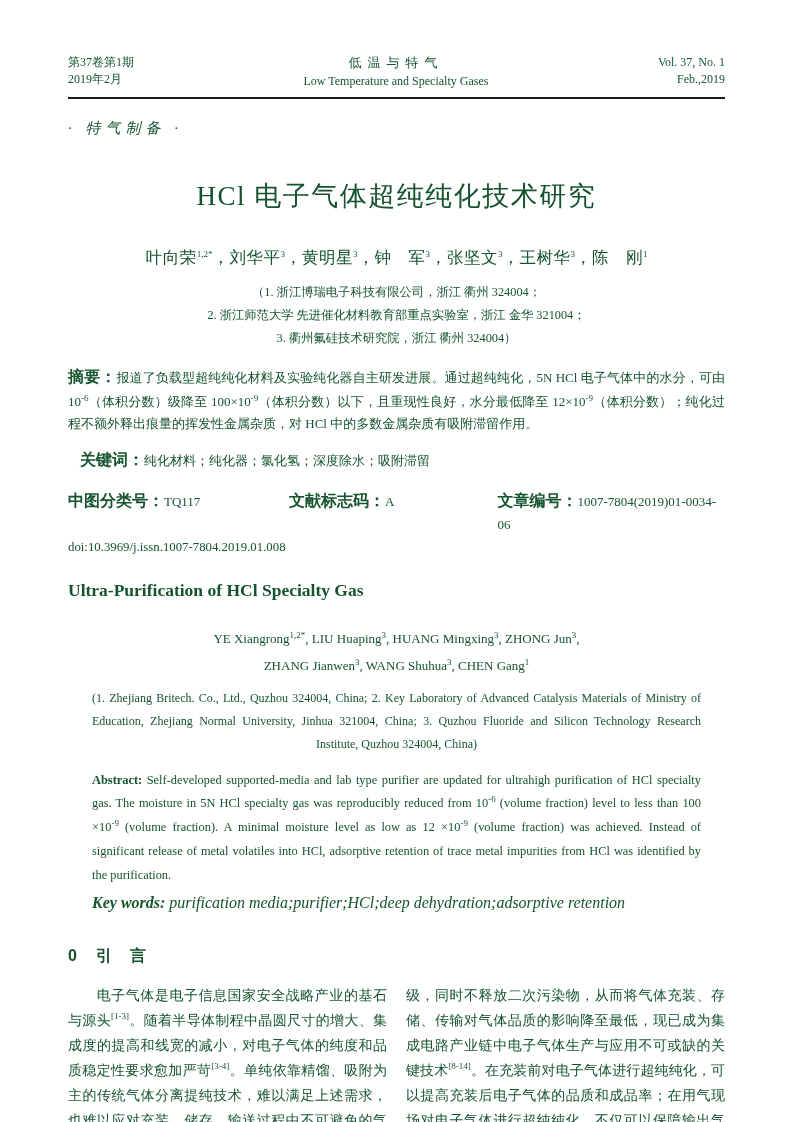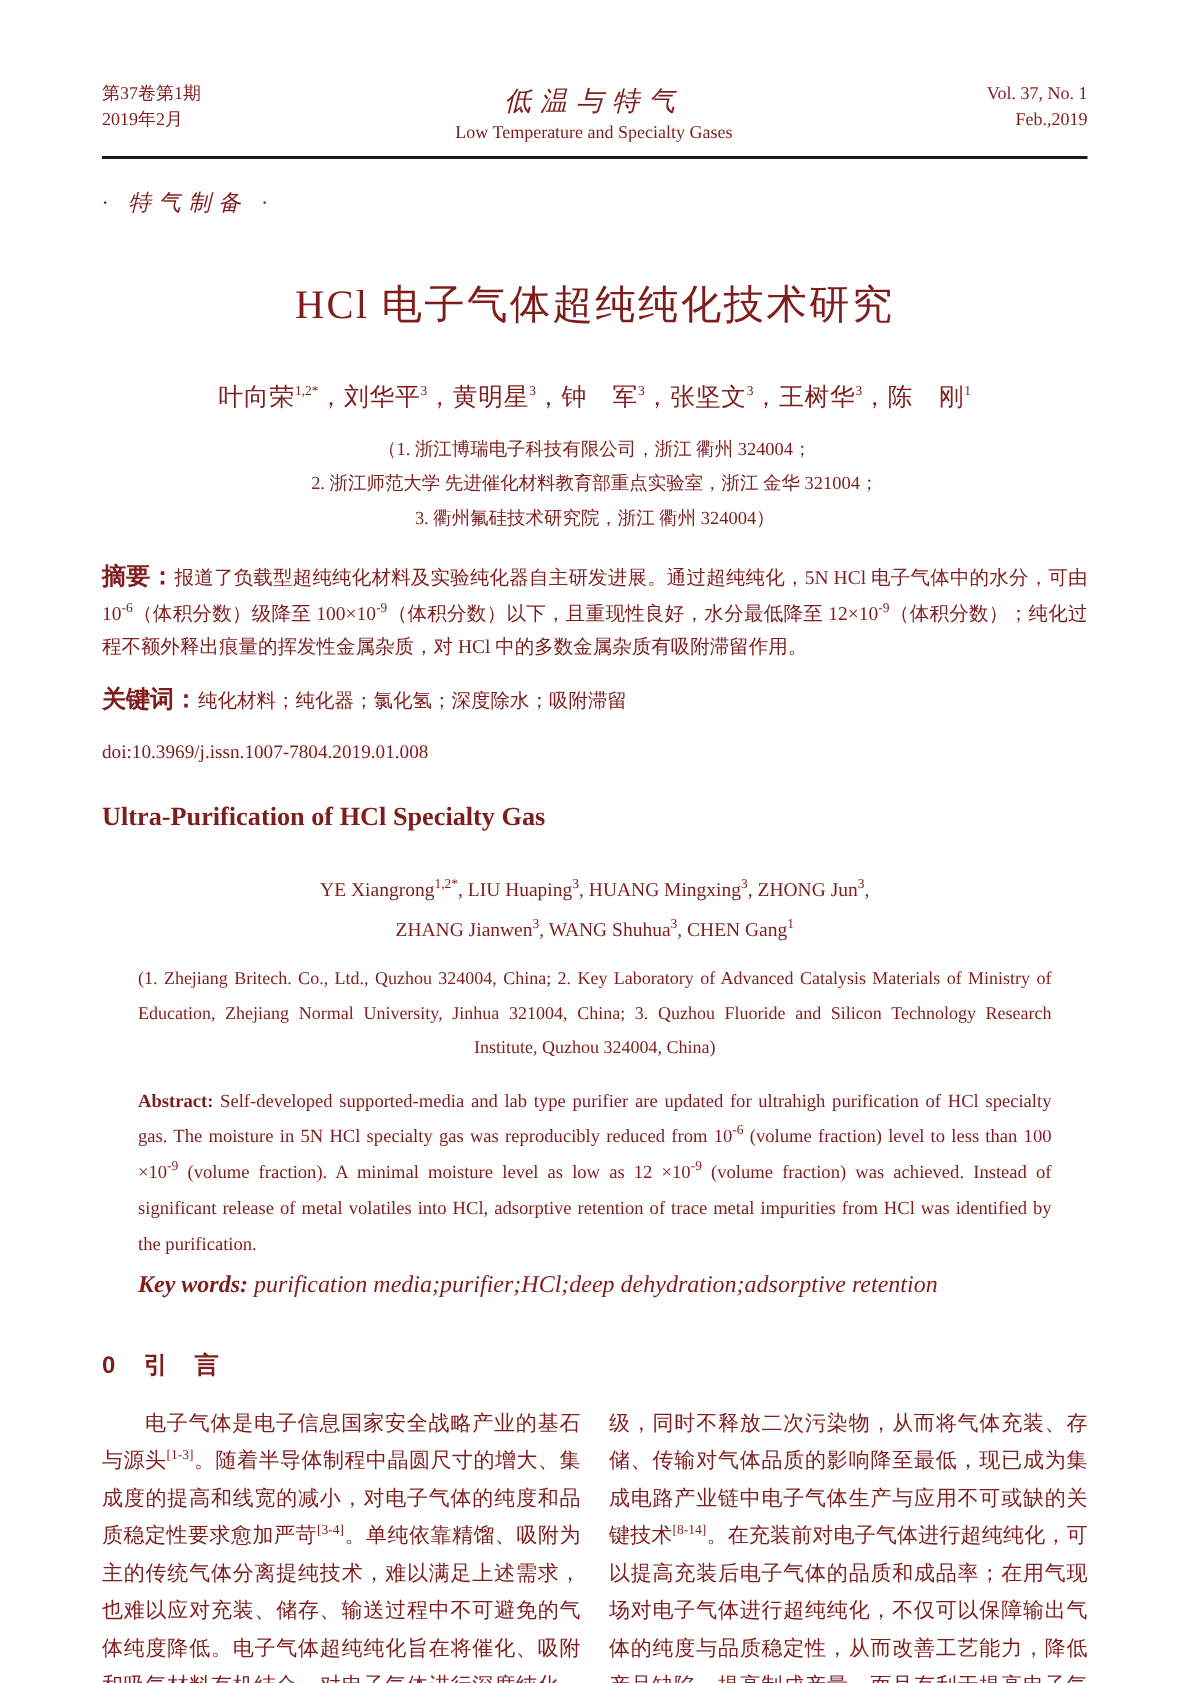--- a/index.html
+++ b/index.html
@@ -1,42 +1,42 @@
 <!DOCTYPE html>
 <html lang="zh"><head>
 <meta charset="utf-8">
 <style>
   html,body { margin:0; padding:0; background:#ffffff; }
   .page {
     position:relative; width:793px; height:1122px; margin:0 auto;
-    background:#ffffff; color:#7f1d1d; box-sizing:border-box;
+    background:#ffffff; color:#14532d; box-sizing:border-box;
     padding:54px 68px 0 68px; overflow:hidden;
     font-family:"Liberation Serif","DejaVu Serif",serif;
   }
   
   .jheader { display:flex; justify-content:space-between; align-items:flex-start;
     font-size:12px; line-height:1.45; }
   .jheader .hl { text-align:left; }
   .jheader .hc { text-align:center; }
-  .jheader .hc .cn { font-size:18px; letter-spacing:6px;font-style:italic; }
+  .jheader .hc .cn { font-size:13px; letter-spacing:6px; }
   .jheader .hr { text-align:right; }
   .header-rule { border:none; border-top:2.6px solid #1c1c1c; margin:7px 0 0 0; }
   
   .section-marker { margin-top:20px; font-size:15px; letter-spacing:5px;
     font-style:italic; font-weight:500; }
   
   .title-cn { margin-top:40px; text-align:center; font-size:27px;
     letter-spacing:1.5px; font-weight:500; }
   .authors-cn { margin-top:33px; text-align:center; font-size:16.5px; letter-spacing:.5px; }
   .affils-cn { margin-top:12px; text-align:center; font-size:12.3px; line-height:1.85; }
   
   .abs-cn { margin-top:15px; font-size:13px; line-height:1.66; text-align:justify; }
   .label-hei { font-family:"Liberation Sans","DejaVu Sans",sans-serif;
     font-weight:700; font-size:16px; }
-  .kw-cn { font-size:13px; line-height:1.66; }
+  .kw-cn { font-size:13px; line-height:1.66;margin-left:12px; }
   .meta-row { display:flex; font-size:13px; line-height:1.7; margin-top:1px; }
   .meta-row .m1 { width:225px; }
   .meta-row .m2 { width:212px; }
   .doi-line { font-size:12.8px; margin-top:4px; }
   
   .title-en { margin-top:25px; text-align:left; font-weight:700; font-size:17.5px; }
   .authors-en { margin-top:25px; text-align:center; font-size:13px; line-height:2.05; }
   .affil-en { margin:8px 24px 0 24px; font-size:12px; line-height:1.9;
     text-align:justify; text-align-last:center; }
   .abs-en { margin:13px 24px 0 24px; font-size:12.4px; line-height:1.92; text-align:justify; }
@@ -80,20 +80,25 @@
   <div class="affils-cn">
     <div>（1. 浙江博瑞电子科技有限公司，浙江 衢州 324004；</div>
     <div>2. 浙江师范大学 先进催化材料教育部重点实验室，浙江 金华 321004；</div>
     <div>3. 衢州氟硅技术研究院，浙江 衢州 324004）</div>
   </div>
 
   <p class="abs-cn"><span class="label-hei">摘要：</span><span><span>报道了负载型超纯纯化材料及实验纯化器自主研发进展。通过超纯纯化，5N HCl 电子气体中的水分，可由 10</span><sup>-6</sup><span>（体积分数）级降至 100×10</span><sup>-9</sup><span>（体积分数）以下，且重现性良好，水分最低降至 12×10</span><sup>-9</sup><span>（体积分数）；纯化过程不额外释出痕量的挥发性金属杂质，对 HCl 中的多数金属杂质有吸附滞留作用。</span></span></p>
 
   <p class="kw-cn"><span class="label-hei">关键词：</span><span>纯化材料；纯化器；氯化氢；深度除水；吸附滞留</span></p>
 
+  <div class="meta-row">
+    <div class="m1"><span class="label-hei">中图分类号：</span><span>TQ117</span></div>
+    <div class="m2"><span class="label-hei">文献标志码：</span><span>A</span></div>
+    <div class="m3"><span class="label-hei">文章编号：</span><span>1007-7804(2019)01-0034-06</span></div>
+  </div>
   <div class="doi-line">doi:10.3969/j.issn.1007-7804.2019.01.008</div>
 
   <h2 class="title-en">Ultra-Purification of HCl Specialty Gas</h2>
   <div class="authors-en">
     <div><span>YE Xiangrong</span><sup>1,2*</sup><span>, LIU Huaping</span><sup>3</sup><span>, HUANG Mingxing</span><sup>3</sup><span>, ZHONG Jun</span><sup>3</sup><span>,</span></div>
     <div><span>ZHANG Jianwen</span><sup>3</sup><span>, WANG Shuhua</span><sup>3</sup><span>, CHEN Gang</span><sup>1</sup></div>
   </div>
   <p class="affil-en">(1. Zhejiang Britech. Co., Ltd., Quzhou 324004, China;  2. Key Laboratory of Advanced Catalysis Materials of Ministry of Education, Zhejiang Normal University, Jinhua 321004, China;  3. Quzhou Fluoride and Silicon Technology Research Institute, Quzhou 324004, China)</p>
 
   <p class="abs-en"><span class="label-en">Abstract:</span><span><span> Self-developed supported-media and lab type purifier are updated for ultrahigh purification of HCl specialty gas. The moisture in 5N HCl specialty gas was reproducibly reduced from 10</span><sup>-6</sup><span> (volume fraction) level to less than 100 ×10</span><sup>-9</sup><span> (volume fraction). A minimal moisture level as low as 12 ×10</span><sup>-9</sup><span> (volume fraction) was achieved. Instead of significant release of metal volatiles into HCl, adsorptive retention of trace metal impurities from HCl was identified by the purification.</span></span></p>

